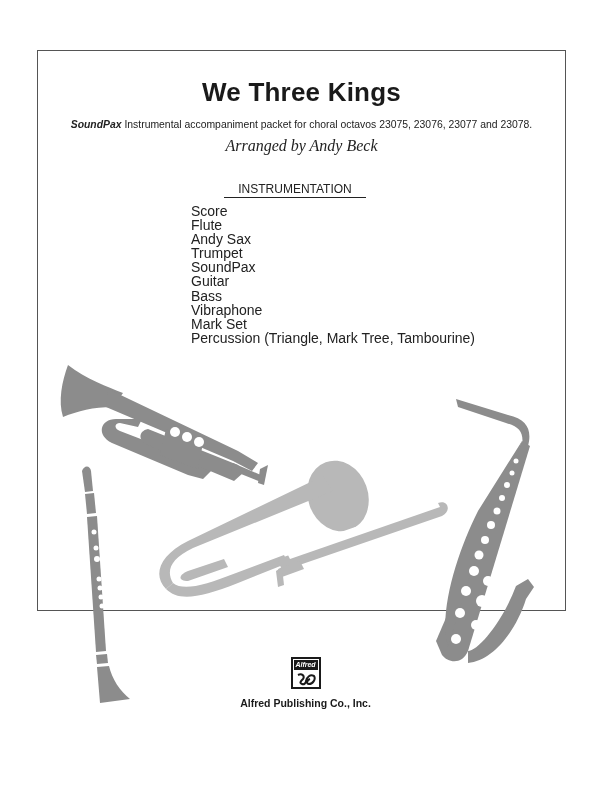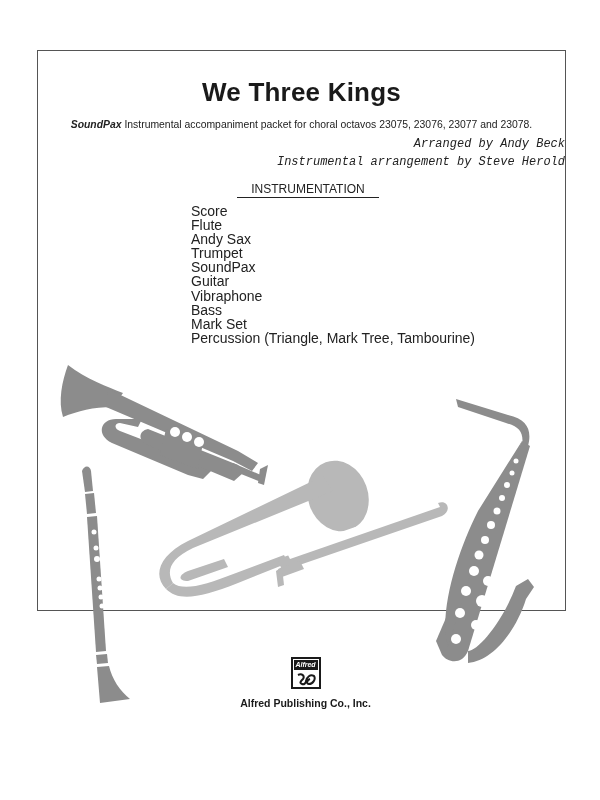--- a/index.html
+++ b/index.html
@@ -31,32 +31,32 @@
       text-align: center;
       font-size: 10.4px;
       color: #222;
       white-space: nowrap;
     }
     .subtitle .brand { font-weight: bold; font-style: italic; }
 
     .credit {
       position: absolute;
       left: 0; right: 0;
-      text-align: right;
-      font-family: Liberation Mono, monospace;
+      text-align: center;
+      font-family: Liberation Serif, serif;
       font-style: italic;
-      font-size: 12px;
+      font-size: 16px;
       color: #222;
     }
     .credit.arranger { top: 86px; }
     .credit.instr { top: 104px; }
 
     .instr-heading {
       position: absolute;
-      left: 199px; top: 130px;
+      left: 186px; top: 130px;
       width: 142px;
       text-align: center;
       font-size: 12px;
       color: #222;
       border-bottom: 1px solid #222;
       line-height: 16px;
       padding-left: 0;
     }
 
     .instr-list {
@@ -112,33 +112,32 @@
 
 <div class="frame">
 
   <div class="title">We Three Kings</div>
 
   <div class="subtitle">
     <span class="brand">SoundPax</span><span> Instrumental accompaniment packet for choral octavos 23075, 23076, 23077 and 23078.</span>
   </div>
 
   <div class="credit arranger">Arranged by Andy Beck</div>
-  <div class="credit instr">Instrumental arrangement by Steve Herold</div>
 
   <div class="instr-heading">INSTRUMENTATION</div>
 
   <ul class="instr-list">
     <li>Score</li>
     <li>Flute</li>
     <li>Andy Sax</li>
     <li>Trumpet</li>
     <li>SoundPax</li>
     <li>Guitar</li>
+    <li>Bass</li>
     <li>Vibraphone</li>
-    <li>Bass</li>
     <li>Mark Set</li>
     <li>Percussion (Triangle, Mark Tree, Tambourine)</li>
   </ul>
 
   <svg class="art" viewBox="0 0 529 689" xmlns="http://www.w3.org/2000/svg">
 
     <g fill="#8c8c8c">
 
       <path d="M30,314 C24,330 20,350 25,366 C40,360 55,356 75,356 L85,342 C70,336 48,328 30,314 Z"></path>
 

